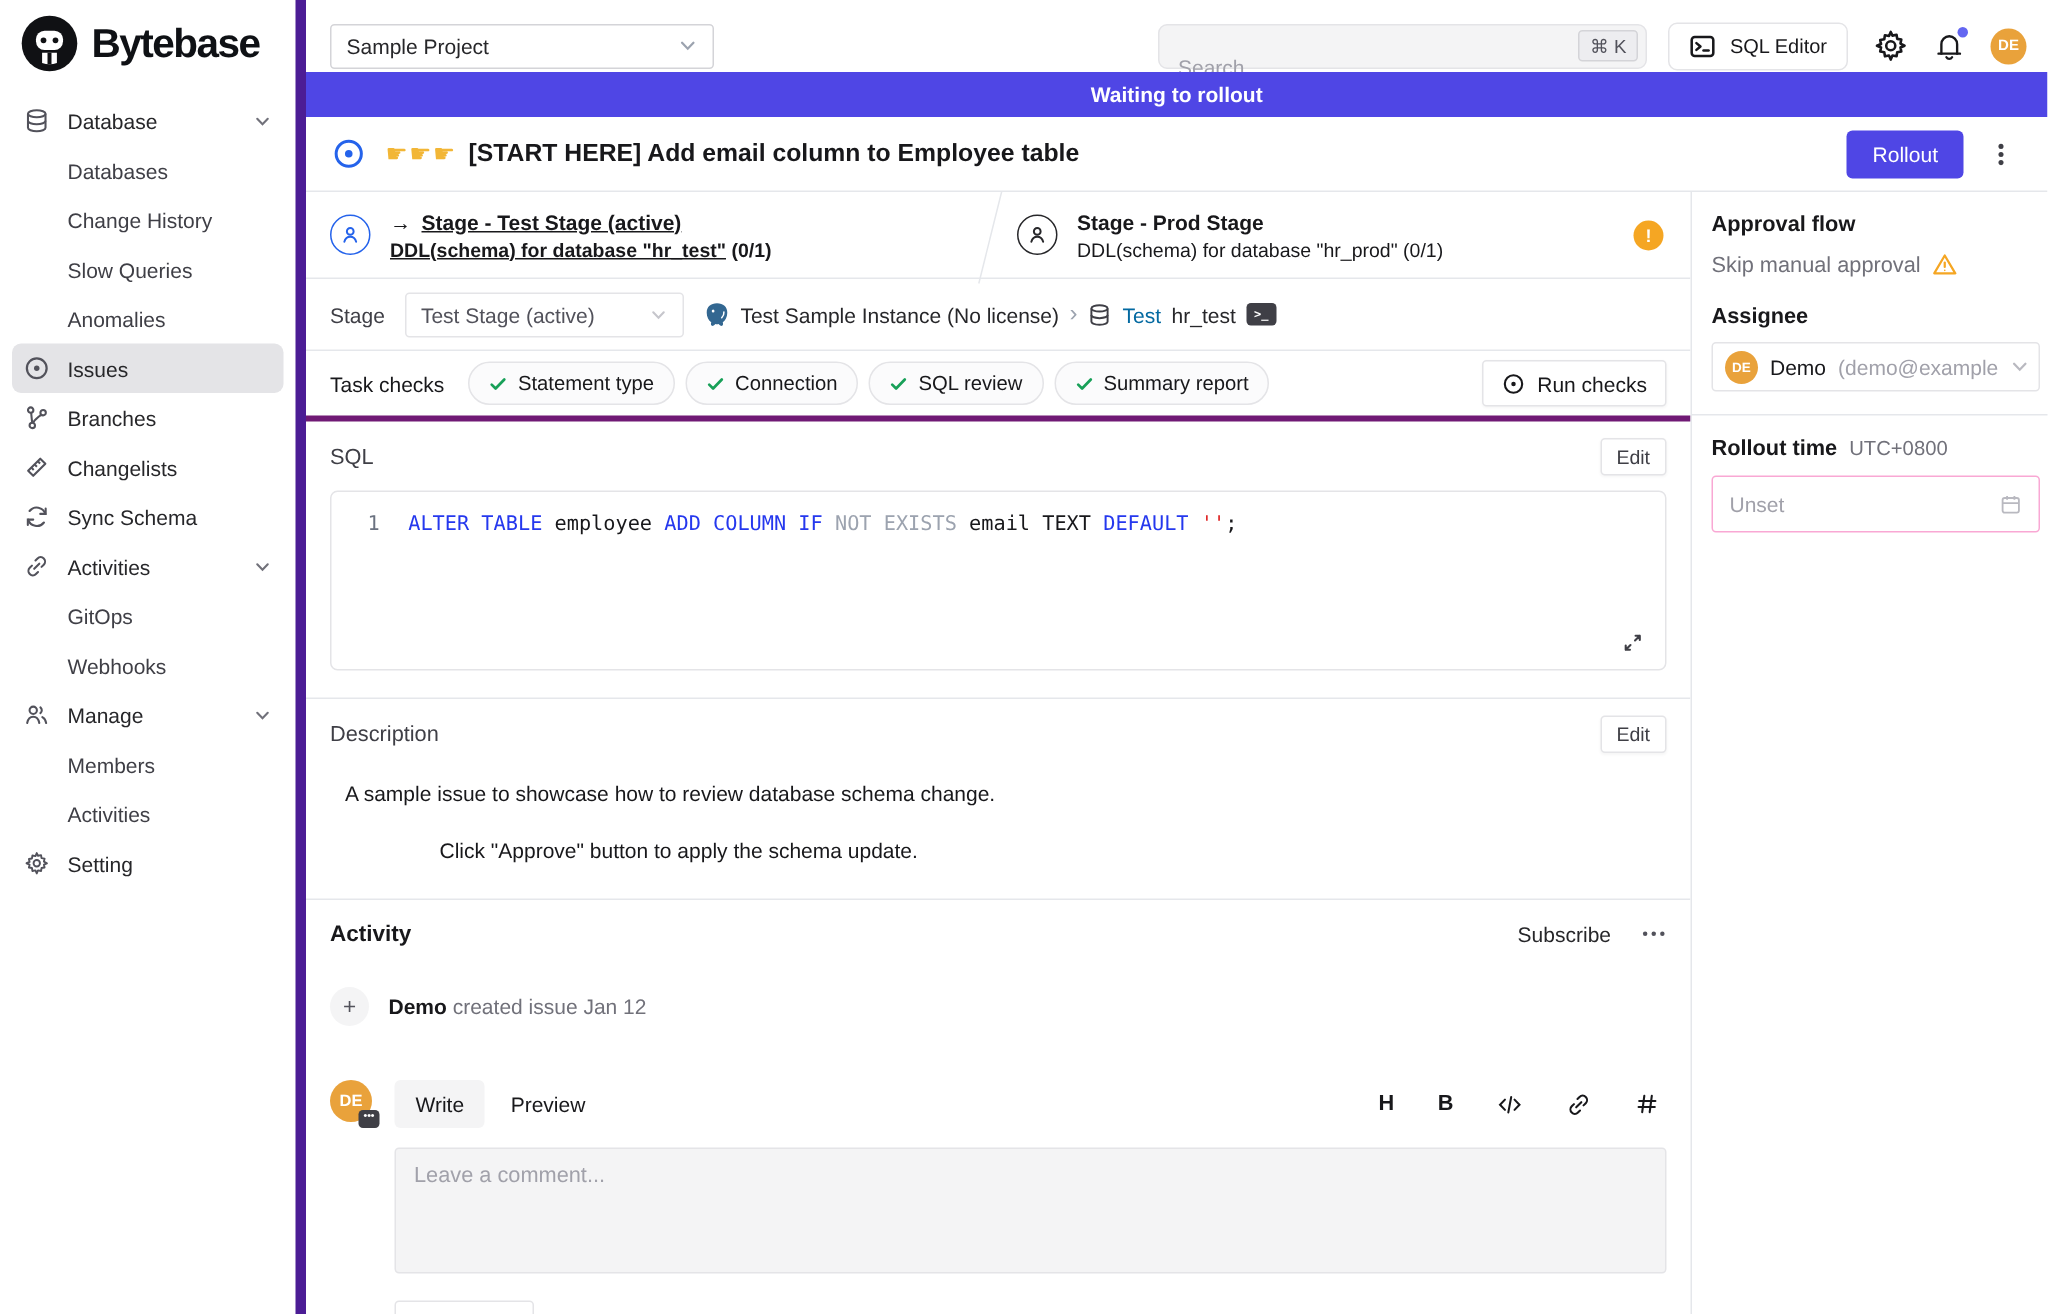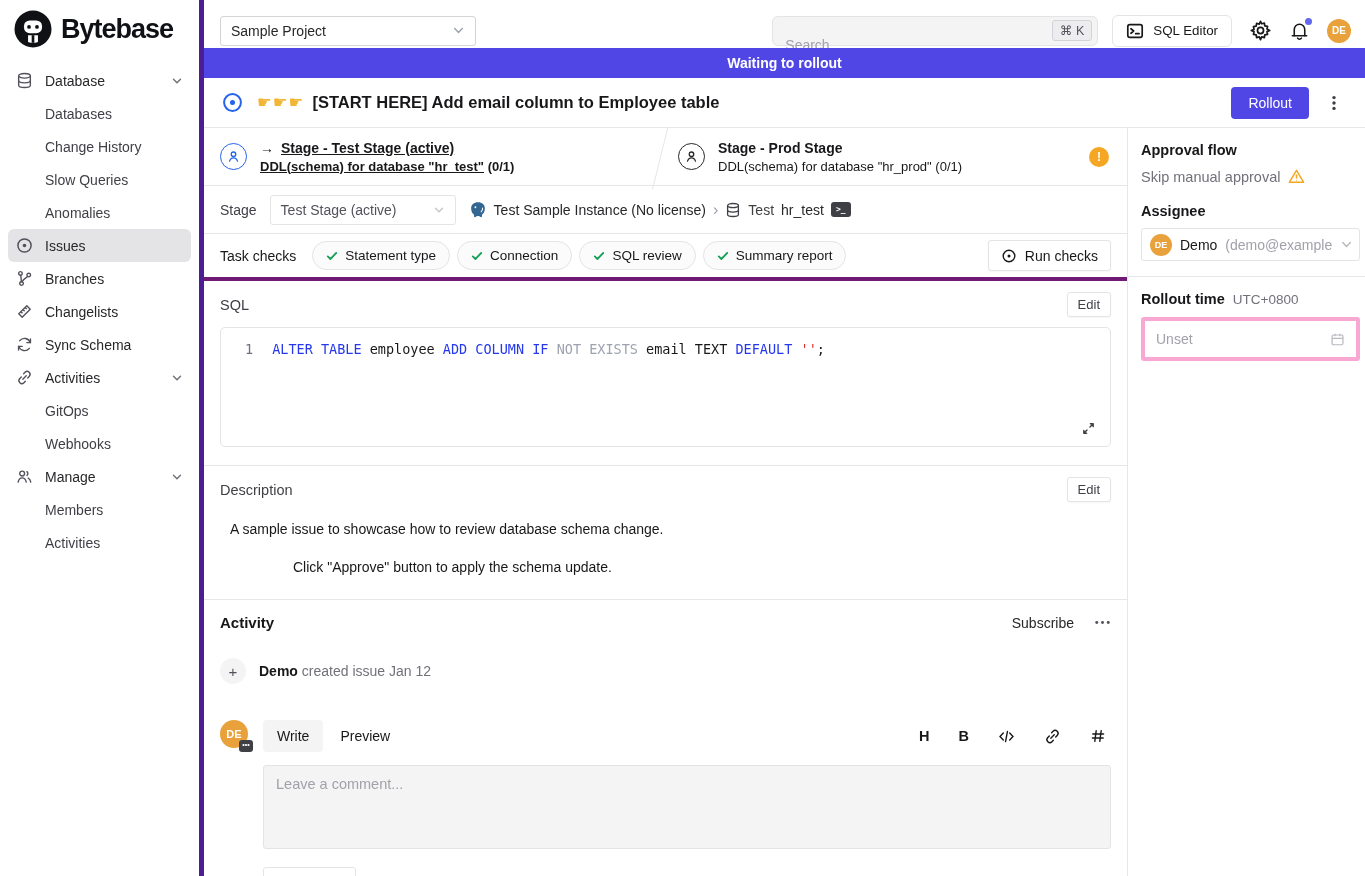--- a/index.html
+++ b/index.html
@@ -2,21 +2,21 @@
 <html><head>
 <meta charset="utf-8">
 <style>
 * { margin:0; padding:0; box-sizing:border-box; }
 html,body { width:1365px; height:876px; overflow:hidden; background:#fff;
   font-family:"Liberation Sans","DejaVu Sans",sans-serif; font-size:14px; color:#18181b; }
 svg { display:block; }
 .app { display:flex; height:876px; }
 
 
-.sidebar { width:204px; flex:none; border-right:5px solid #4c1d95; background:#fff; }
+.sidebar { width:204px; flex:none; border-right:7px solid #4c1d95; background:#fff; }
 .logo { display:flex; align-items:center; gap:9px; padding:10px 10px 16px 14px; }
 .logo-text { font-size:27px; font-weight:800; letter-spacing:-1px; color:#0f1115; }
 .side-item { height:33px; display:flex; align-items:center; gap:11px; margin:0 8px;
   padding:0 8px; border-radius:6px; color:#3f3f46; cursor:pointer; }
 .side-item.group .lbl { font-weight:500; color:#27272a; }
 .side-item.child { padding-left:37px; }
 .side-item.selected { background:#e4e4e7; }
 .side-item .ic { width:18px; color:#52525b; flex:none; }
 .side-item .chev { margin-left:auto; color:#71717a; }
 
@@ -80,21 +80,21 @@
 
 
 .stage-row { height:48px; border-bottom:1px solid #e5e7eb; display:flex; align-items:center;
   padding:0 16px; gap:13px; }
 .stage-row .rlabel { color:#3f3f46; }
 .stage-select { width:186px; height:30px; border:1px solid #e4e4e7; border-radius:3px;
   display:flex; align-items:center; justify-content:space-between; padding:0 10px; color:#52525b; cursor:pointer; }
 .stage-select .chev { color:#c6c6cc; }
 .crumb { display:flex; align-items:center; gap:7px; color:#27272a; }
 .crumb .sep { color:#9ca3af; font-size:16px; }
-.crumb .env { color:#404040; }
+.crumb .env { color:#0369a1; }
 .crumb .db { font-weight:500; }
 .console-badge { width:20px; height:15px; background:#3f3f46; border-radius:3px; color:#fff;
   font-family:"DejaVu Sans Mono",monospace; font-size:8px; font-weight:700;
   display:flex; align-items:center; justify-content:center; }
 
 
 .checks-row { height:47px; border-bottom:4px solid #701a75; display:flex; align-items:center;
   padding:0 16px; gap:7px; }
 .checks-label { margin-right:9px; color:#18181b; }
 .pill { border:1px solid #e4e4e7; background:#fbfbfc; border-radius:999px; height:29px;
@@ -158,21 +158,21 @@
 .rp-skip { color:#71717a; font-size:14.5px; display:flex; align-items:center; gap:8px; margin-bottom:18px; }
 .rp-sub { font-weight:700; font-size:14.5px; margin-bottom:9px; }
 .assignee-select { border:1px solid #e4e4e7; border-radius:3px; height:33px; display:flex;
   align-items:center; gap:8px; padding:0 6px 0 8px; overflow:hidden; cursor:pointer; }
 .assignee-select .avatar { width:22px; height:22px; font-size:9px; }
 .assignee-select .email { color:#a1a1aa; white-space:nowrap; overflow:hidden; flex:1; }
 .assignee-select .chev { color:#b9b9c0; flex:none; }
 .rp-divider { border-top:1px solid #e5e7eb; margin:15px -12px 14px -13px; }
 .rp-rollout { display:flex; align-items:baseline; gap:8px; }
 .rp-tz { color:#71717a; font-size:13.5px; font-weight:400; }
-.unset-input { margin-top:10px; border:4px solid #f9a8d4; border-radius:3px; height:33px;
+.unset-input { margin-top:10px; border:1px solid #f9a8d4; border-radius:3px; height:33px;
   display:flex; align-items:center; justify-content:space-between; padding:18px 11px; color:#a1a1aa; }
 .unset-input .cal { color:#b9b9c0; }
 </style>
 </head>
 <body>
 
 <div class="app">
 
   <aside class="sidebar">
     <div class="logo">
@@ -288,20 +288,29 @@
             <svg viewBox="0 0 12 12" width="12" height="12" fill="none" stroke="currentColor" stroke-width="1.4" stroke-linecap="round">
               <path d="M2.5 4.2L6 7.8l3.5-3.6"></path>
             </svg>
           </span>
         </div>
         <div class="side-item child">
           <span class="lbl">Members</span>
         </div>
         <div class="side-item child">
           <span class="lbl">Activities</span>
+        </div>
+        <div class="side-item group">
+          <span class="ic">
+            <svg viewBox="0 0 16 16" width="17" height="17" fill="none" stroke="currentColor" stroke-width="1.2" stroke-linejoin="round">
+              <circle cx="8" cy="8" r="2"></circle>
+              <path d="M8 1.6l.8 1.7 1.9-.4.3 1.9 1.9.3-.4 1.9L14.4 8l-1.9.8.4 1.9-1.9.3-.3 1.9-1.9-.4L8 14.4l-.8-1.9-1.9.4-.3-1.9-1.9-.3.4-1.9L1.6 8l1.9-.8-.4-1.9 1.9-.3.3-1.9 1.9.4z"></path>
+            </svg>
+          </span>
+          <span class="lbl">Setting</span>
         </div>
       </nav>
   </aside>
 
   <div class="main">
 
     <div class="topbar">
       <div class="project-select">
         <span>Sample Project</span>
         <span class="chev">

